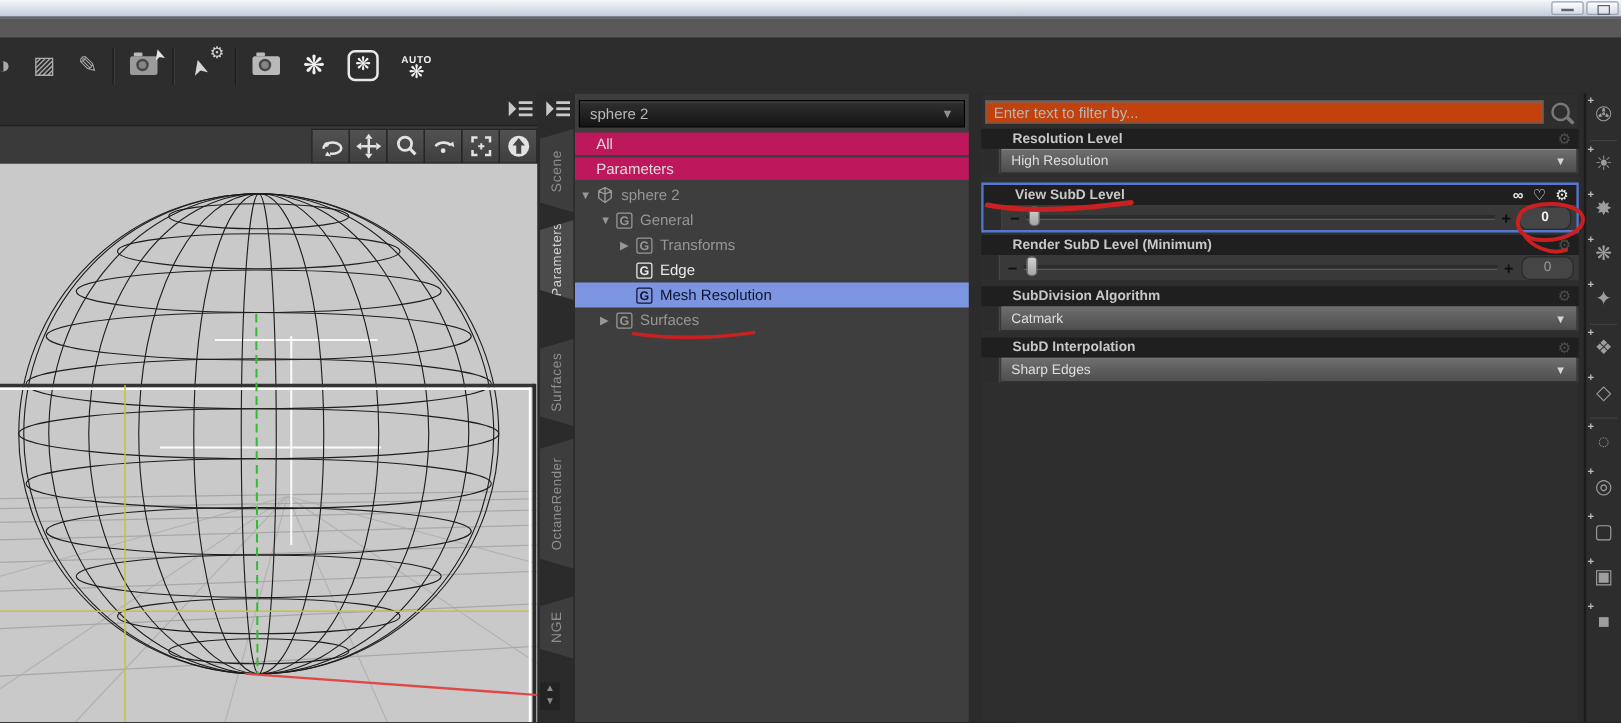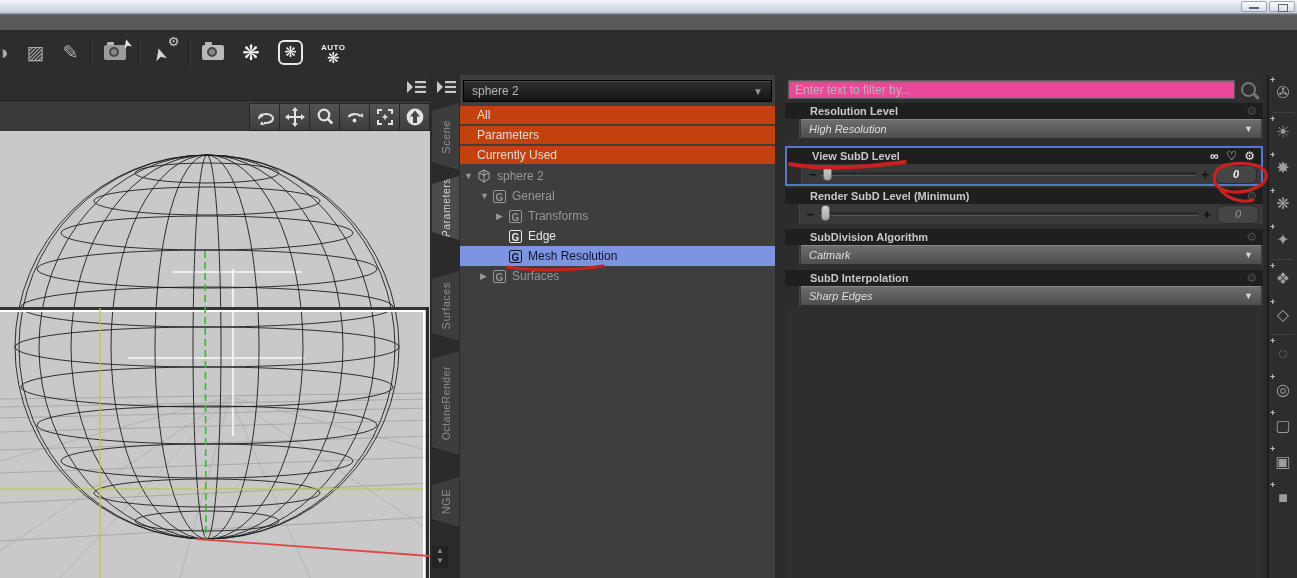--- a/index.html
+++ b/index.html
@@ -60,45 +60,45 @@
   .tab-scroll{position:absolute;left:2px;bottom:10px;width:16px;height:22px;background:#232323;
     color:#8a8a8a;font-size:8px;line-height:10px;text-align:center;}
 
   
   .treepanel{position:absolute;left:460px;top:75px;width:315px;height:503px;background:#3e3e3e;}
   .combo{margin:5px 3px 4px 3px;height:20px;background:linear-gradient(#303030,#141414);
     border:1px solid #000;box-shadow:inset 0 1px 0 #4a4a4a;color:#b9b9b9;font-size:12px;
     display:flex;align-items:center;padding:0 8px;}
   .combo .grow{flex:1;}
   .combo .dd-arrow{color:#909090;font-size:10px;}
-  .quick-row{height:18px;line-height:18px;background:#c2410c;margin-bottom:2px;color:#dedede;
+  .quick-row{height:18px;line-height:18px;background:#be185d;margin-bottom:2px;color:#dedede;
     font-size:12px;padding-left:17px;}
   .tree-row{height:20px;line-height:20px;font-size:12px;color:#979797;display:flex;align-items:center;}
   .tree-row .tw{width:13px;font-size:9px;text-align:left;flex:none;}
   .gbadge{flex:none;width:13px;height:13px;border:1px solid currentColor;border-radius:2px;font-size:10px;
     font-weight:bold;line-height:13px;text-align:center;margin-right:6px;box-sizing:border-box;}
   .tree-row.bright{color:#e9e9e9;}
   .tree-row.selected{background:#7d95e0;color:#10142e;}
   .cubeicon{margin-right:6px;flex:none;}
 
   
   .parampanel{position:absolute;left:785px;top:75px;width:478px;height:503px;background:#2e2e2e;}
   .filter-row{padding:5px 3px 4px 3px;display:flex;align-items:center;}
-  .filter-input{width:447px;height:19px;background:#ec4899;border:1px solid #5a5a5a;
+  .filter-input{width:447px;height:19px;background:#c2410c;border:1px solid #5a5a5a;
     box-shadow:inset 0 1px 2px #6f6f6f;color:#efefef;font-size:12px;padding:0 6px;box-sizing:border-box;
     font-family:"Liberation Sans","DejaVu Sans",sans-serif;}
   .filter-input::placeholder{color:#b7b7b7;opacity:1;}
   .lens{width:11px;height:11px;border:2px solid #787878;border-radius:50%;position:relative;margin-left:6px;flex:none;}
   .lens::after{content:"";position:absolute;width:7px;height:2.5px;background:#787878;transform:rotate(45deg);
     right:-6px;bottom:-2px;border-radius:1px;}
   .sec-header{height:16px;background:#1f1f1f;color:#c8c8c8;font-size:11px;line-height:16px;
     padding-left:25px;position:relative;font-weight:bold;}
   .sec-header .hicons{position:absolute;right:4px;top:0;font-size:12px;color:#4d4d4d;letter-spacing:2px;}
   .sec-header .hicons.bright{color:#ececec;}
-  .ctrl-row{height:20px;display:flex;align-items:center;background:#393939;margin-bottom:1px;font-style:italic;}
+  .ctrl-row{height:20px;display:flex;align-items:center;background:#393939;margin-bottom:1px;}
   .left-cell{width:14px;height:100%;background:#2c2c2c;border-right:1px solid #454545;flex:none;}
   .dropdown{flex:1;height:18px;margin:1px 2px 1px 1px;background:linear-gradient(#6e6e6e,#4d4d4d);
     border-top:1px solid #868686;border-bottom:1px solid #2f2f2f;color:#dedede;font-size:11px;
     display:flex;align-items:center;padding:0 8px;}
   .dropdown .grow{flex:1;}
   .dropdown .dd-arrow{color:#d6d6d6;font-size:9px;}
   .sliderrow{flex:1;display:flex;align-items:center;height:100%;padding:0 4px;}
   .pm{color:#0e0e0e;font-weight:bold;font-size:13px;width:12px;text-align:center;flex:none;}
   .track{flex:1;height:3px;background:#2c2c2c;border-bottom:1px solid #585858;position:relative;margin:0 3px;}
   .handle{position:absolute;left:2px;top:-7px;width:9px;height:16px;background:linear-gradient(#d2d2d2,#a5a5a5);
@@ -300,21 +300,20 @@
   </div>
 
   <div class="treepanel">
     <div class="combo">
       <span>sphere 2</span>
       <span class="grow"></span>
       <span class="dd-arrow">▼</span>
     </div>
     <div class="quick-row">All</div>
     <div class="quick-row">Parameters</div>
-    <div class="quick-row">Currently Used</div>
 
     <div class="tree-row" style="padding-left:4px;">
       <span class="tw">▼</span>
       <svg class="cubeicon" width="14" height="14" viewBox="0 0 14 14">
           <path d="M7 1l5 2.8v5.6L7 13 2 9.4V3.8z M7 1v5.4 M2 3.8l5 2.6 5-2.6 M7 6.4V13" fill="none" stroke="#9a9a9a" stroke-width="1.1"></path>
         </svg>
       <span>sphere 2</span>
     </div>
     <div class="tree-row" style="padding-left:20px;">
       <span class="tw">▼</span>

